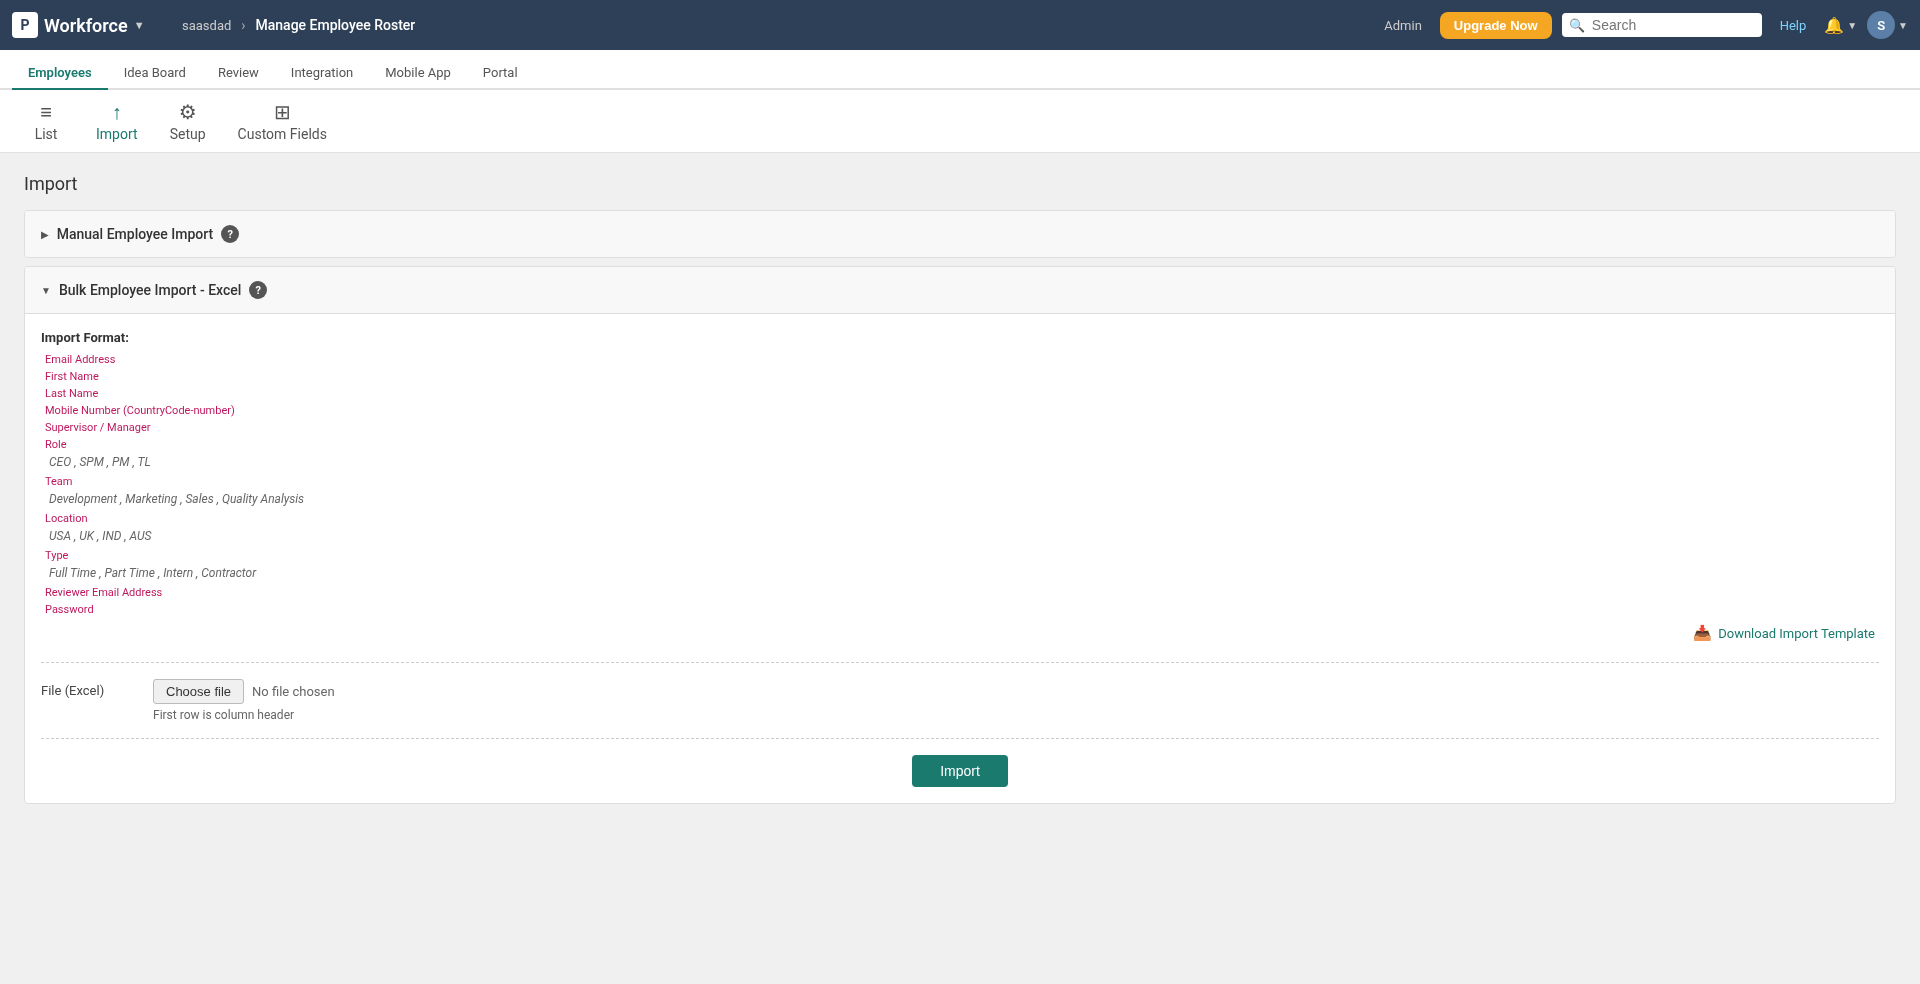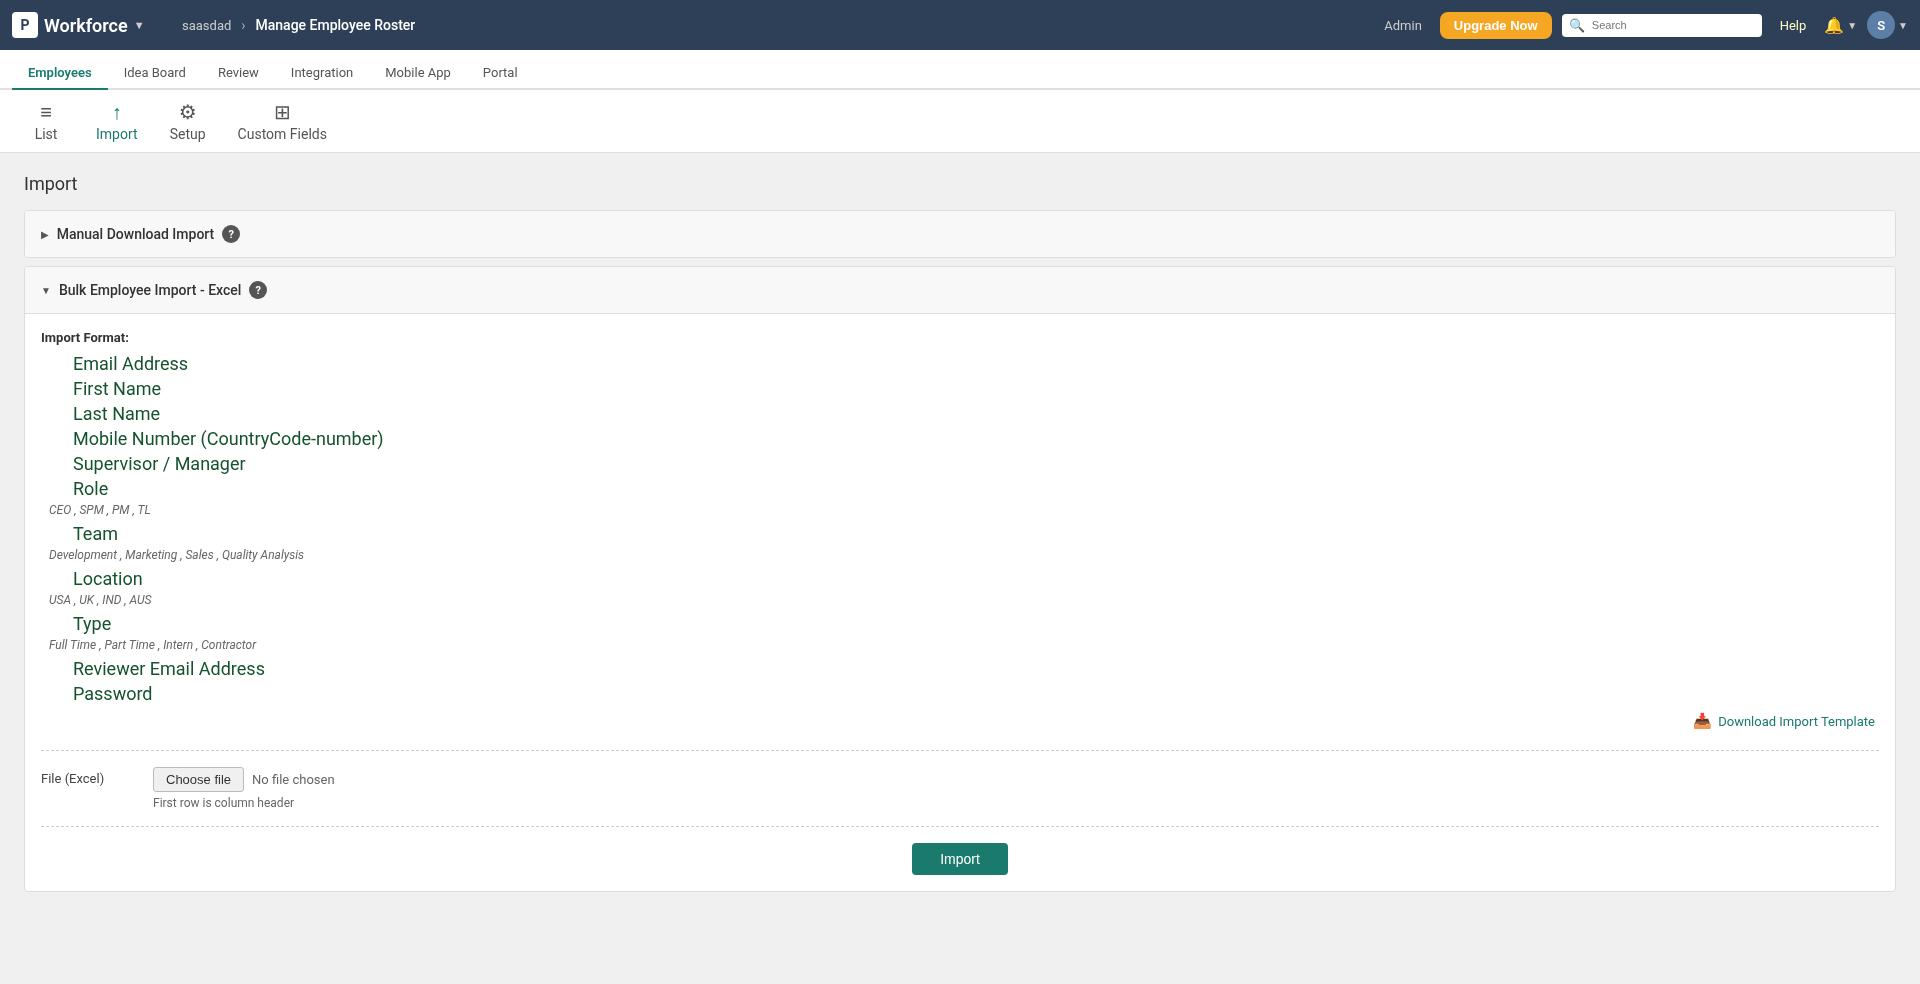--- a/index.html
+++ b/index.html
@@ -74,28 +74,28 @@
       align-items: center;
       background: #fff;
       border-radius: 4px;
       padding: 4px 8px;
       gap: 6px;
       min-width: 200px;
     }
     .search-box input {
       border: none;
       outline: none;
-      font-size: 11px;
+      font-size: 14px;
       color: #666;
       background: transparent;
       width: 150px;
     }
     .search-icon-svg { color: #999; font-size: 13px; }
     .nav-help {
-      color: #fef9c3;
+      color: #7dd3fc;
       font-size: 13px;
       margin: 12px 8px;
     }
     .nav-bell {
       color: #ccc;
       font-size: 16px;
       cursor: pointer;
       display: flex;
       align-items: center;
       gap: 3px;
@@ -225,25 +225,24 @@
     
     .accordion-body {
       padding: 16px;
     }
     .import-format-label {
       font-weight: 700;
       font-size: 13px;
       margin-bottom: 8px;
     }
     .format-item {
-      font-size: 18px;
-      color: #14532d;
+      font-size: 11px;
+      color: #be185d;
       margin-bottom: 4px;
       padding-left: 4px;
-      margin-left: 28px;
     }
     .format-item-sub {
       font-size: 12px;
       color: #666;
       font-style: italic;
       margin-bottom: 6px;
       padding-left: 8px;
     }
 
     
@@ -386,21 +385,21 @@
     <span class="toolbar-label">Custom Fields</span>
   </div>
 </div>
 
 <div class="main-content">
   <h1 class="page-title">Import</h1>
 
   <div class="accordion-section">
     <div class="accordion-header">
       <span class="accordion-arrow">▶</span>
-      <span class="accordion-title">Manual Download Import</span>
+      <span class="accordion-title">Manual Employee Import</span>
       <span class="help-circle">?</span>
     </div>
   </div>
 
   <div class="accordion-section">
     <div class="accordion-header open">
       <span class="accordion-arrow">▼</span>
       <span class="accordion-title">Bulk Employee Import - Excel</span>
       <span class="help-circle">?</span>
     </div>

